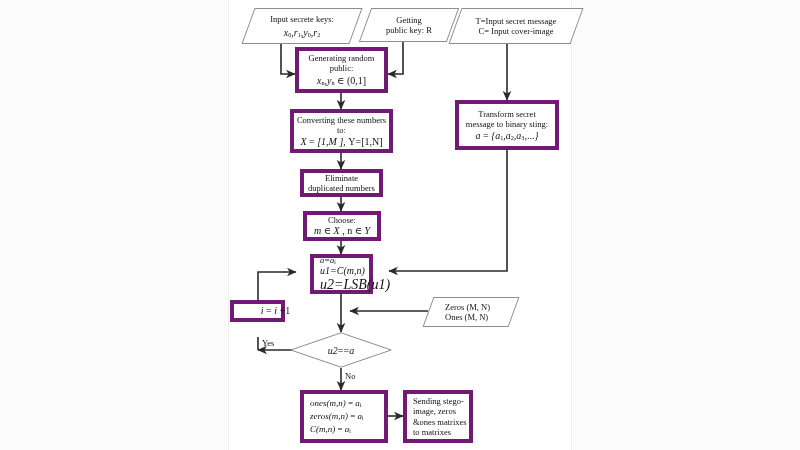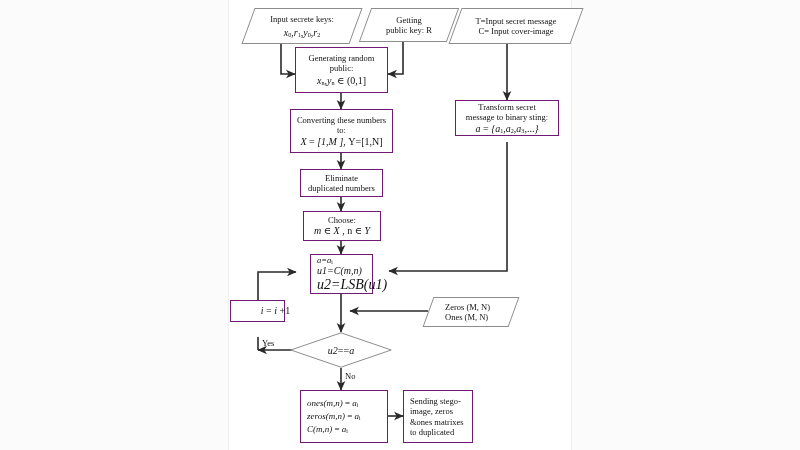--- a/index.html
+++ b/index.html
@@ -43,21 +43,21 @@
     display: flex;
     flex-direction: column;
     align-items: center;
     justify-content: center;
     text-align: center;
     color: #111;
     background: #ffffff;
     line-height: 1.18;
   }
   .rect {
-    border: 1px solid #701a75;
+    border: 4px solid #701a75;
     justify-content: center;
   }
   .para {
     border: 1px solid #8d8d8d;
     transform: skewX(-20deg);
   }
   .para > .inner {
     transform: skewX(20deg);
     display: flex;
     flex-direction: column;
@@ -205,21 +205,21 @@
     <div class="ln">duplicated numbers</div>
   </div>
 
   <div class="node rect" style="left:303px; top:211px; width:78px; height:30px;">
     <div class="ln">Choose:</div>
     <div class="math">
       <i>m</i> <span class="up">∈</span> <i>X</i> <span class="up">, n ∈</span> <i>Y</i>
     </div>
   </div>
 
-  <div class="node rect" style="left:455px; top:100px; width:104px; height:36px;">
+  <div class="node rect" style="left:455px; top:100px; width:104px; height:50px;">
     <div class="ln">Transform secret</div>
     <div class="ln">message to binary sting:</div>
     <div class="math" style="margin-top:1px;">
       <i>a</i> <span class="up">=</span> {<i>a</i><sub class="n">1</sub>,<i>a</i><sub class="n">2</sub>,<i>a</i><sub class="n">3</sub>,<span class="up">...</span>}
     </div>
   </div>
 
   <div class="node rect left-text" style="left:310px; top:254px; width:63px; height:40px;">
     <div class="math" style="font-size:8.5px;">
       <i>a</i>=<i>a</i><sub class="n">i</sub>
@@ -266,16 +266,16 @@
     </div>
     <div class="math" style="font-size:9px; margin:1px 0;">
       <i>C</i>(<i>m</i>,<i>n</i>) <span class="up">=</span> <i>a</i><sub class="n">i</sub>
     </div>
   </div>
 
   <div class="node rect left-text" style="left:403px; top:390px; width:70px; height:53px;">
     <div class="lnw">Sending stego-</div>
     <div class="lnw">image, zeros</div>
     <div class="lnw">&amp;ones matrixes</div>
-    <div class="lnw">to duplicated</div>
+    <div class="lnw">to matrixes</div>
   </div>
 
 </div>
 
 </body></html>

